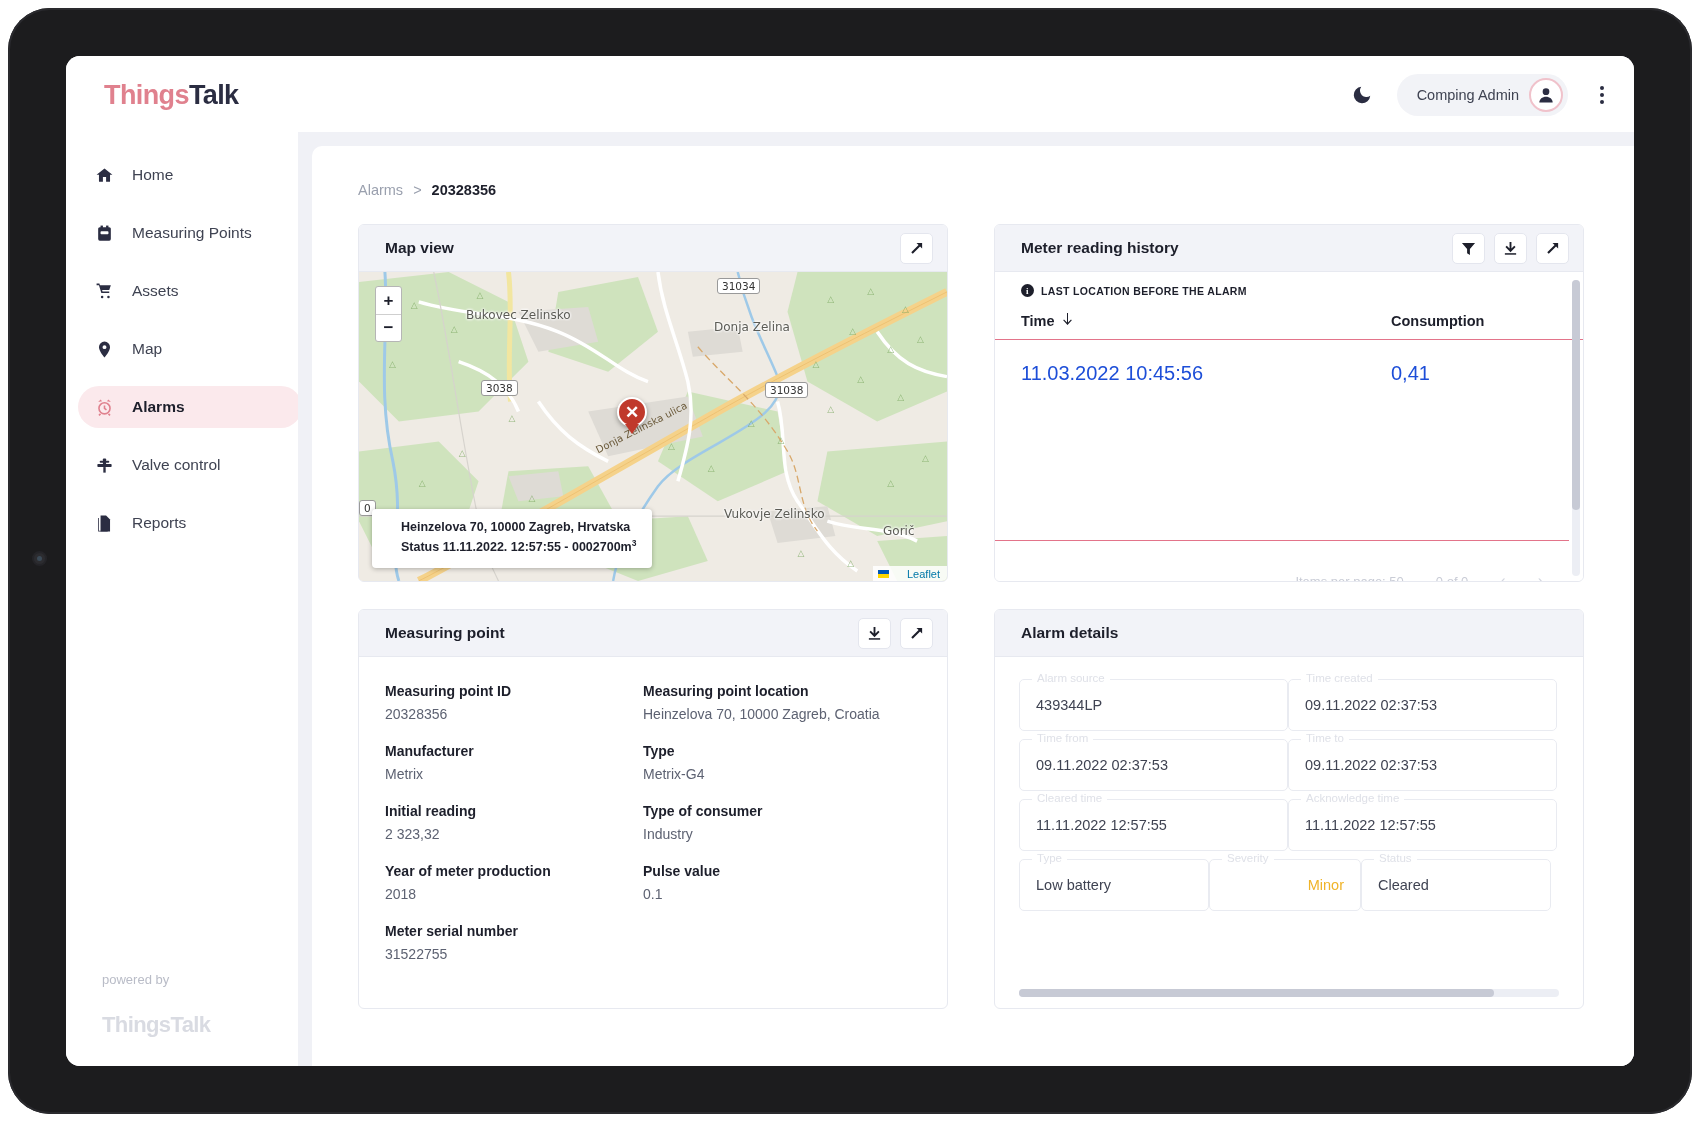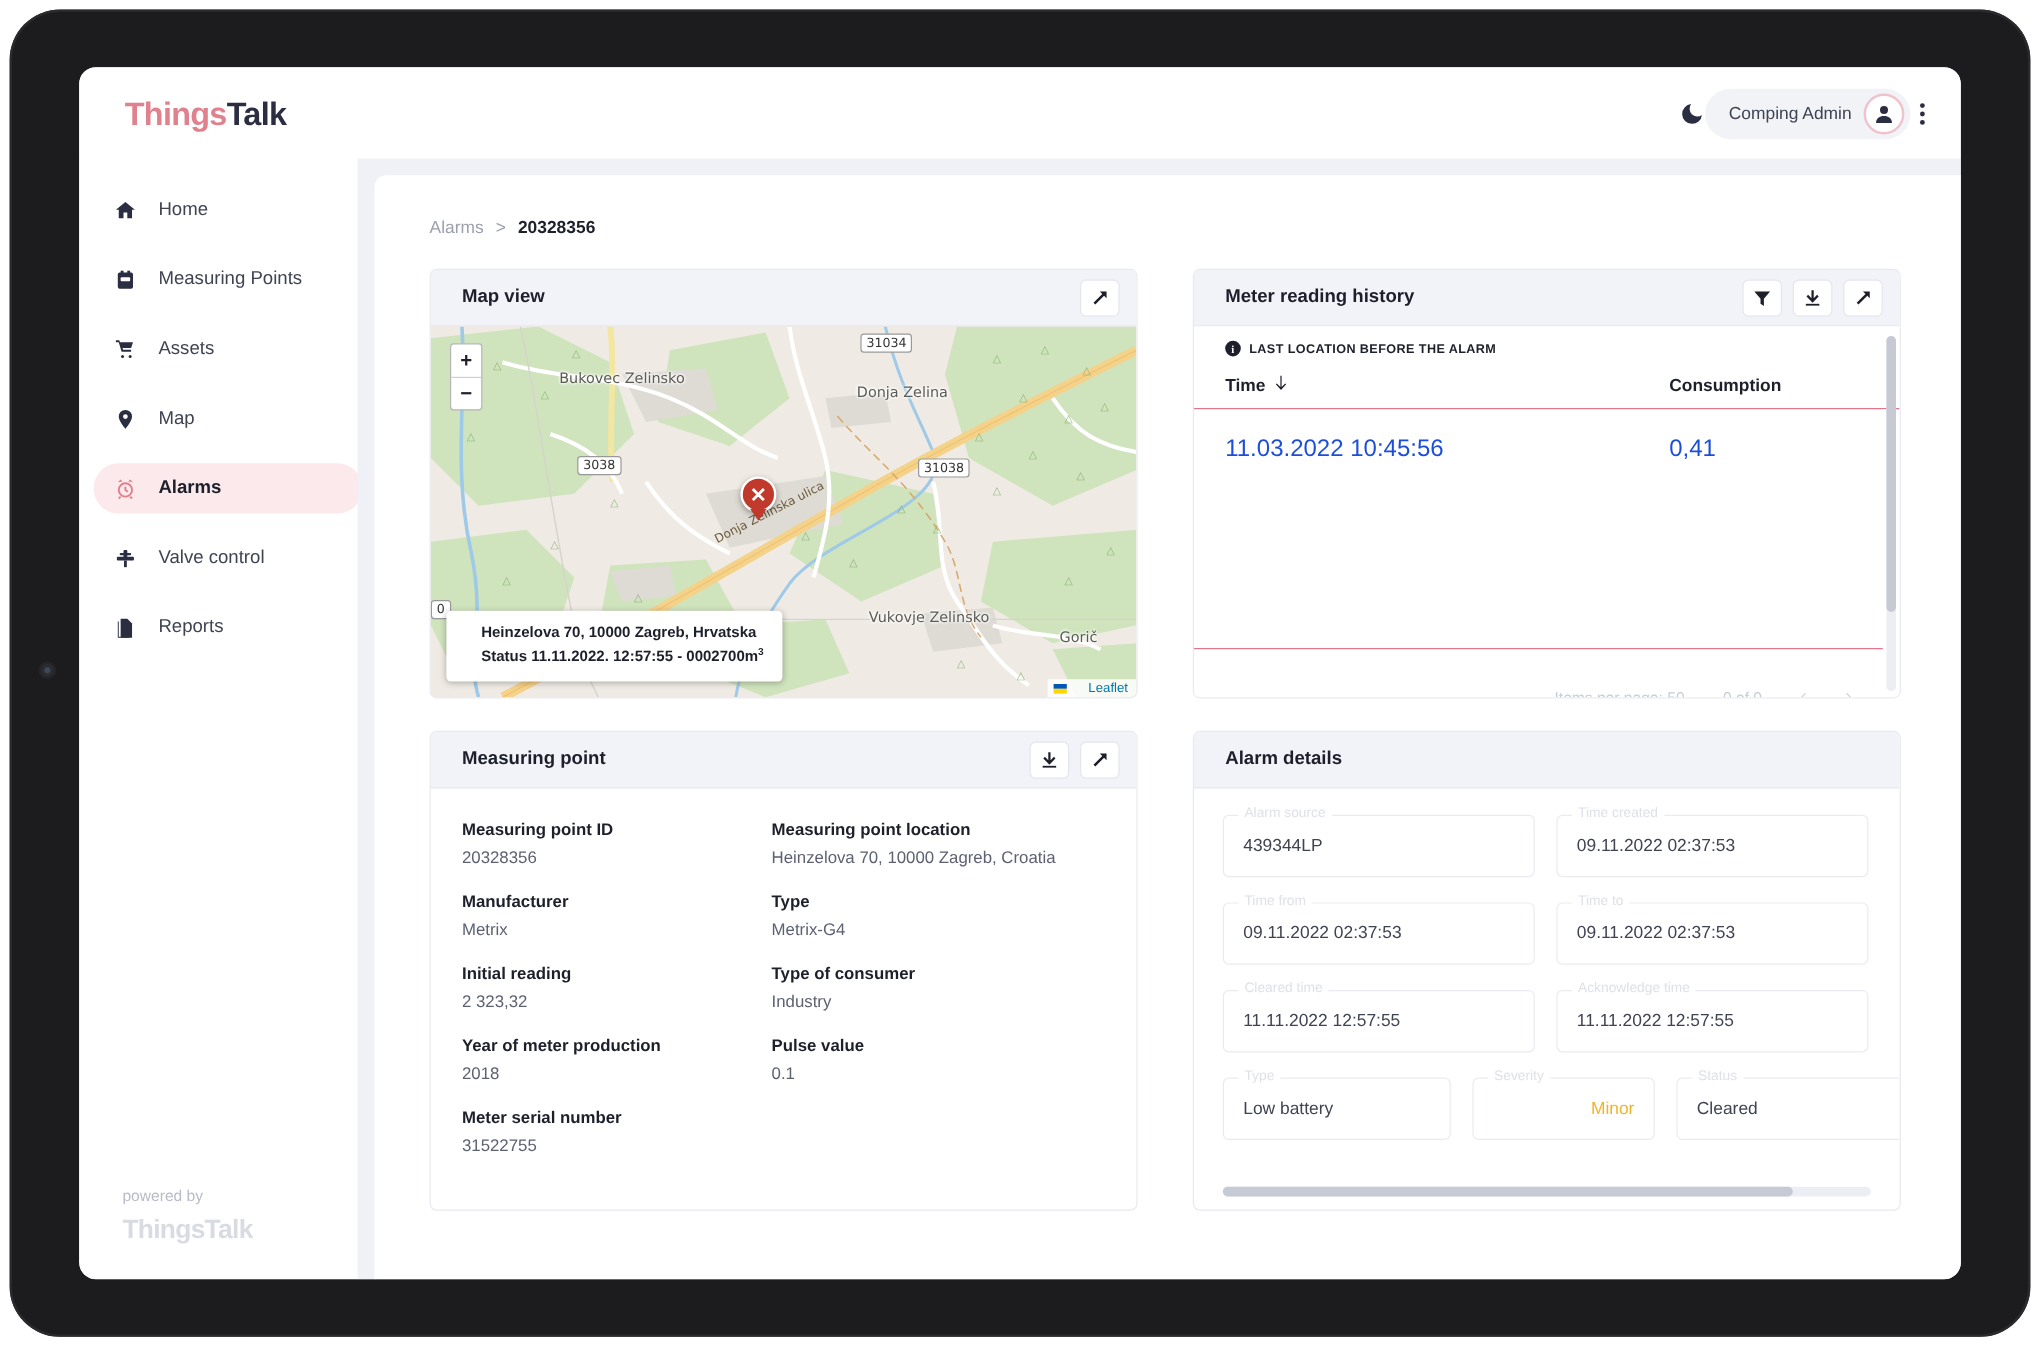--- a/index.html
+++ b/index.html
@@ -47,21 +47,21 @@
     position: absolute; left: 38px; top: 24px;
     font-size: 27px; font-weight: 700; letter-spacing: -0.6px;
     white-space: nowrap;
   }
   .logo .pink { color: #e0818e; }
   .logo .dark { color: #2b2d42; }
   .logo-small { font-size: 22px; }
 
   .topbar-right {
     position: absolute; right: 22px; top: 18px;
-    display: flex; align-items: center; gap: 0;
+    display: flex; align-items: center; gap: 24px;
   }
   .moon-icon { width: 22px; height: 22px; display: block; }
   .user-pill {
     display: flex; align-items: center; gap: 10px;
     background: #f2f3f7; border-radius: 30px;
     padding: 4px 5px 4px 20px; height: 42px;
   }
   .user-pill .uname { font-size: 14.5px; color: #3f4352; white-space: nowrap; }
   .avatar {
     width: 34px; height: 34px; border-radius: 50%;
@@ -88,21 +88,21 @@
   .nav-item .lbl { font-size: 15.5px; color: #3f4352; white-space: nowrap; }
   .nav-item .ico { width: 20px; height: 20px; display: flex; align-items: center; justify-content: center; flex: none; }
   .nav-item .ico svg { width: 19px; height: 19px; fill: #2b2d42; }
   .nav-item.active { background: #fbe9ec; }
   .nav-item.active .lbl { color: #1d1f2b; font-weight: 700; }
   .nav-item.active .ico svg { fill: #e0818e; }
 
   .powered {
     position: absolute; left: 36px; bottom: 28px;
   }
-  .powered .pb { font-size: 13px; color: #b9bcc7; margin-bottom: 8px; }
+  .powered .pb { font-size: 13px; color: #b9bcc7; margin-bottom: 25px; }
   .powered .logo { position: static; color: #d9dbe2; }
   .powered .pink, .powered .dark { color: #d9dbe2; }
 
   
   .content {
     position: absolute; left: 232px; top: 76px;
     width: 1336px; height: 934px;
     background: #f0f1f6;
     padding: 14px 0 0 14px;
   }
@@ -263,21 +263,21 @@
   
   .card-mp { height: 400px; }
   .mp-body { padding: 26px 26px 0 26px; display: grid; grid-template-columns: 258px 1fr; }
   .mp-field { margin-bottom: 21px; }
   .mp-label { font-size: 14px; font-weight: 700; color: #1d1f2b; margin-bottom: 7px; }
   .mp-value { font-size: 14px; color: #5d6272; }
 
   
   .card-alarm { height: 400px; }
   .alarm-body { position: relative; height: 352px; padding: 22px 26px 0 24px; overflow: hidden; }
-  .field-row { display: flex; gap: 18px; margin-bottom: 21px; }
+  .field-row { display: flex; margin-bottom: 8px; }
   .field {
     position: relative; height: 52px; flex: 1;
     border: 1px solid #e9ebf1; border-radius: 5px;
     display: flex; align-items: center; padding: 0 16px;
   }
   .field .fl {
     position: absolute; left: 12px; top: -8px;
     background: #ffffff; padding: 0 5px;
     font-size: 11.5px; color: #dfe1e8;
   }

